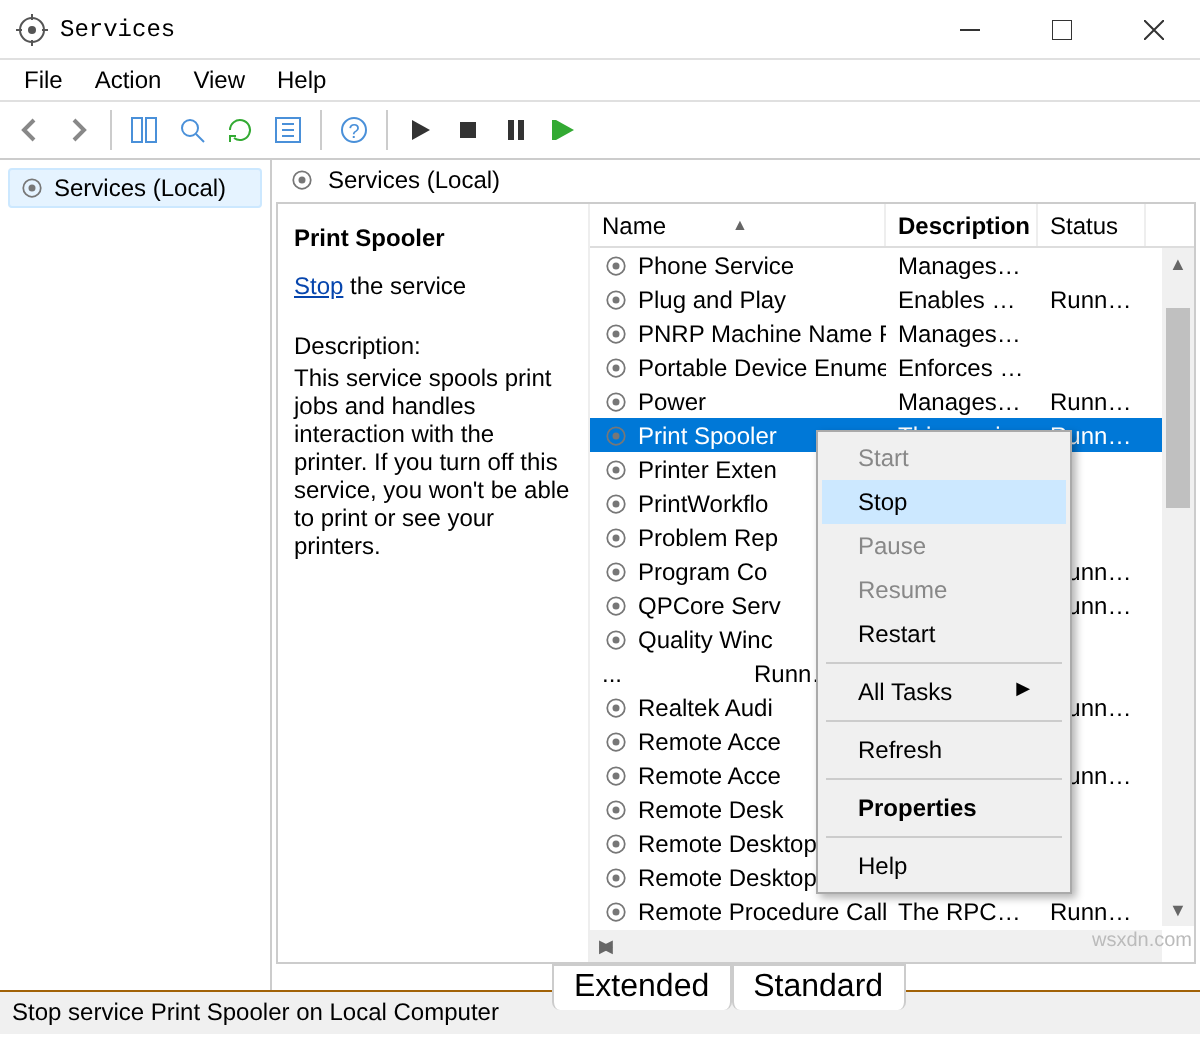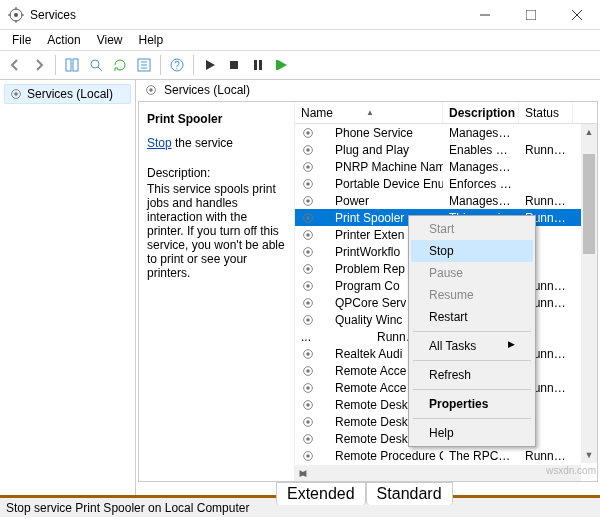--- a/index.html
+++ b/index.html
@@ -1,19 +1,19 @@
 <!DOCTYPE html>
 <html><head>
 <meta charset="utf-8">
 <style>
 * { box-sizing: border-box; margin: 0; padding: 0; }
 body { font-family: "Segoe UI", Tahoma, sans-serif; font-size: 12px; color: #000; background: #fff; width: 600px; height: 520px; overflow: hidden; position: relative; }
 .titlebar { height: 30px; display: flex; align-items: center; padding: 0 0 0 8px; border-bottom: 1px solid #e0e0e0; }
 .titlebar .icon { width: 16px; height: 16px; margin-right: 6px; }
-.titlebar .title { flex: 1; }
+.titlebar .title { flex: 1; font-family: Liberation Mono, monospace; }
 .win-controls { display: flex; }
 .win-btn { width: 46px; height: 30px; display: flex; align-items: center; justify-content: center; }
 .win-btn svg { width: 10px; height: 10px; stroke: #333; stroke-width: 1; fill: none; }
 .menubar { height: 20px; display: flex; align-items: center; padding: 0 4px; }
 .menubar span { padding: 2px 8px; }
 .toolbar { height: 30px; display: flex; align-items: center; padding: 2px 4px; border-top: 1px solid #e0e0e0; border-bottom: 1px solid #ccc; gap: 2px; }
 .tb-sep { width: 1px; height: 20px; background: #ccc; margin: 0 3px; }
 .tb-btn { width: 22px; height: 22px; display: flex; align-items: center; justify-content: center; border: 1px solid transparent; }
 .tb-btn svg { width: 16px; height: 16px; }
 .body { display: flex; height: 415px; }
@@ -31,28 +31,28 @@
 .list-header { display: flex; height: 22px; border-bottom: 1px solid #ddd; }
 .col { padding: 3px 6px; border-right: 1px solid #eee; display:flex; align-items:center; }
 .col-name { width: 148px; gap: 19px; }
 .col-desc { width: 76px; font-weight: bold; }
 .col-status { width: 54px; }
 .sort-ind { font-size: 8px; margin-left: 14px; color: #666;}
 .list-body { flex: 1; overflow: hidden; }
 .row { display: flex; height: 17px; align-items: center; }
 .row.selected { background: #0078d7; color: #fff; }
 .cell { padding: 0 6px; white-space: nowrap; overflow: hidden; text-overflow: ellipsis; }
-.cell-name { width: 148px; display:flex; align-items:flex-start; gap:20px;}
+.cell-name { width: 148px; display:flex; align-items:flex-start; gap:4px;}
 .cell-desc { width: 76px; }
 .cell-status { width: 54px; }
 .gear { width:14px; height:14px; flex-shrink:0; }
 .tabs { height: 22px; display:flex; align-items:flex-end; padding-left: 140px; }
 .tab { padding: 2px 10px; border:1px solid #ccc; border-bottom:none; background:#fff; font-size:16px; border-radius: 0 0 4px 4px; position:relative; top:1px;}
 .tab.active { background:#fff; }
-.statusbar { height: 22px; border-top: 3px solid #a16207; padding: 3px 6px; background:#f0f0f0;}
+.statusbar { height: 22px; border-top: 1px solid #a16207; padding: 3px 6px; background:#f0f0f0;}
 .context-menu { position: absolute; left: 408px; top: 215px; width: 128px; background: #f0f0f0; border: 1px solid #aaa; box-shadow: 2px 2px 4px rgba(0,0,0,0.3); padding: 2px; z-index: 10; }
 .cm-item { padding: 4px 18px; }
 .cm-item.disabled { color: #888; }
 .cm-item.highlight { background: #cce8ff; }
 .cm-sep { height: 1px; background: #ccc; margin: 3px 2px; }
 .cm-item.bold { font-weight: bold; }
 .cm-arrow { float: right; font-size: 9px; }
 .scroll-track{ position:absolute; right:0; top:22px; bottom:18px; width:16px; background:#f0f0f0;}
 .scroll-thumb{ position:absolute; left:2px; right:2px; top:30px; height:100px; background:#c0c0c0;}
 .scroll-btn{ position:absolute; left:0; right:0; height:16px; display:flex; align-items:center; justify-content:center; color:#666; font-size:9px;}

